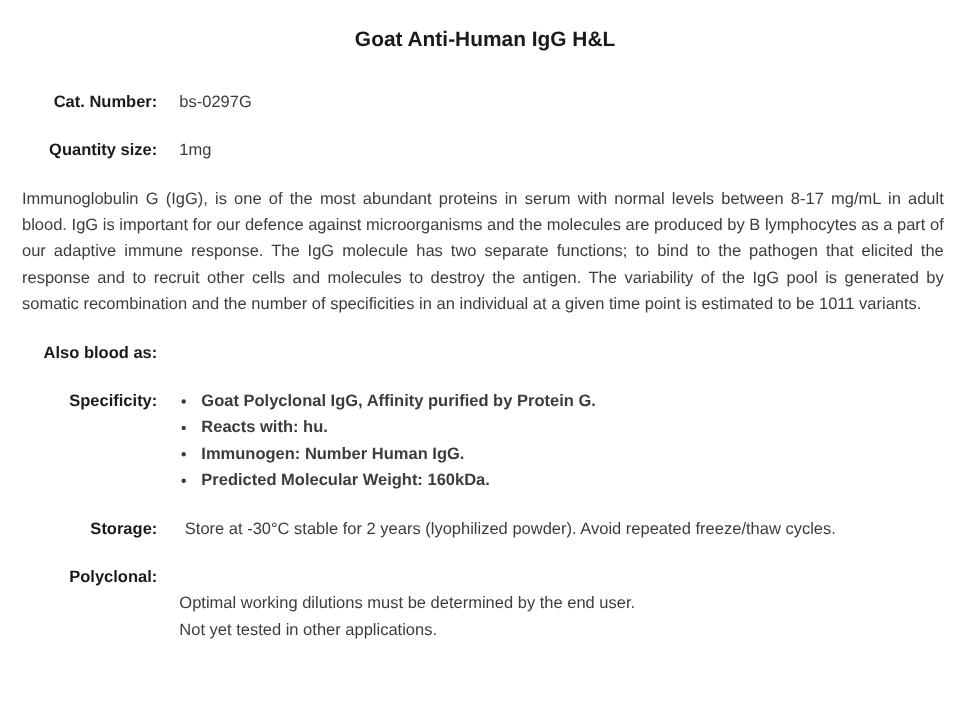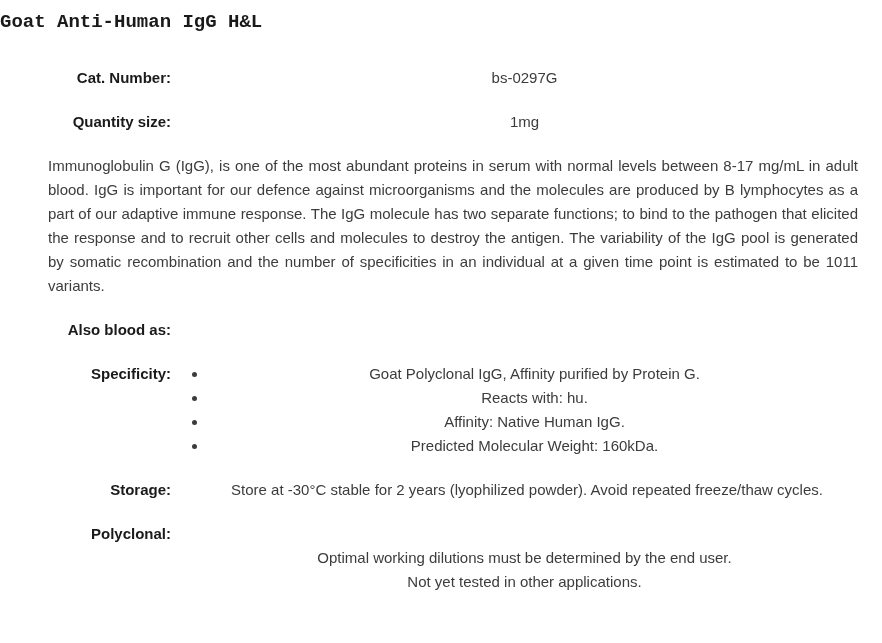--- a/index.html
+++ b/index.html
@@ -9,53 +9,52 @@
     width: 882px;
     height: 643px;
     background: #ffffff;
     overflow: hidden;
     font-family: "Liberation Sans", sans-serif;
     font-size: 15px;
     line-height: 24px;
     color: #3c3c3c;
   }
   .doc-title {
-    padding-top: 10px;
+    padding-top: 25px;
+    text-align: center;
     font-size: 19px;
     line-height: 24px;
     font-weight: bold;
     color: #1a1a1a;
-    font-family: Liberation Mono, monospace;
   }
   .rows { margin-top: 32px; }
   .row {
     display: flex;
     align-items: flex-start;
     margin-bottom: 20px;
-    margin-left: 28px;
   }
   .row-label {
     flex: 0 0 143px;
     width: 143px;
     text-align: right;
     font-weight: bold;
     color: #1a1a1a;
     white-space: nowrap;
   }
   .row-content {
     flex: 1 1 auto;
     margin-left: 20px;
     padding-right: 24px;
-    text-align: center;
   }
   .justified { text-align: justify; }
   .bullet-list {
     list-style: disc;
     padding-left: 17px;
     margin: 0;
+    font-weight: bold;
   }
   .bullet-list li { padding-left: 3px; }
   .storage-text { padding-left: 5px; }
   .app-lines { margin-top: 24px; }
 </style>
 </head>
 <body>
 
 <div class="page">
 
@@ -80,21 +79,21 @@
     <div class="row">
       <div class="row-label">Also blood as:</div>
     </div>
 
     <div class="row">
       <div class="row-label">Specificity:</div>
       <div class="row-content">
         <ul class="bullet-list">
           <li>Goat Polyclonal IgG, Affinity purified by Protein G.</li>
           <li>Reacts with: hu.</li>
-          <li>Affinity: Native Human IgG.</li>
+          <li>Immunogen: Number Human IgG.</li>
           <li>Predicted Molecular Weight: 160kDa.</li>
         </ul>
       </div>
     </div>
 
     <div class="row">
       <div class="row-label">Storage:</div>
       <div class="row-content storage-text">Store at -30°C stable for 2 years (lyophilized powder). Avoid repeated freeze/thaw cycles.</div>
     </div>
 

